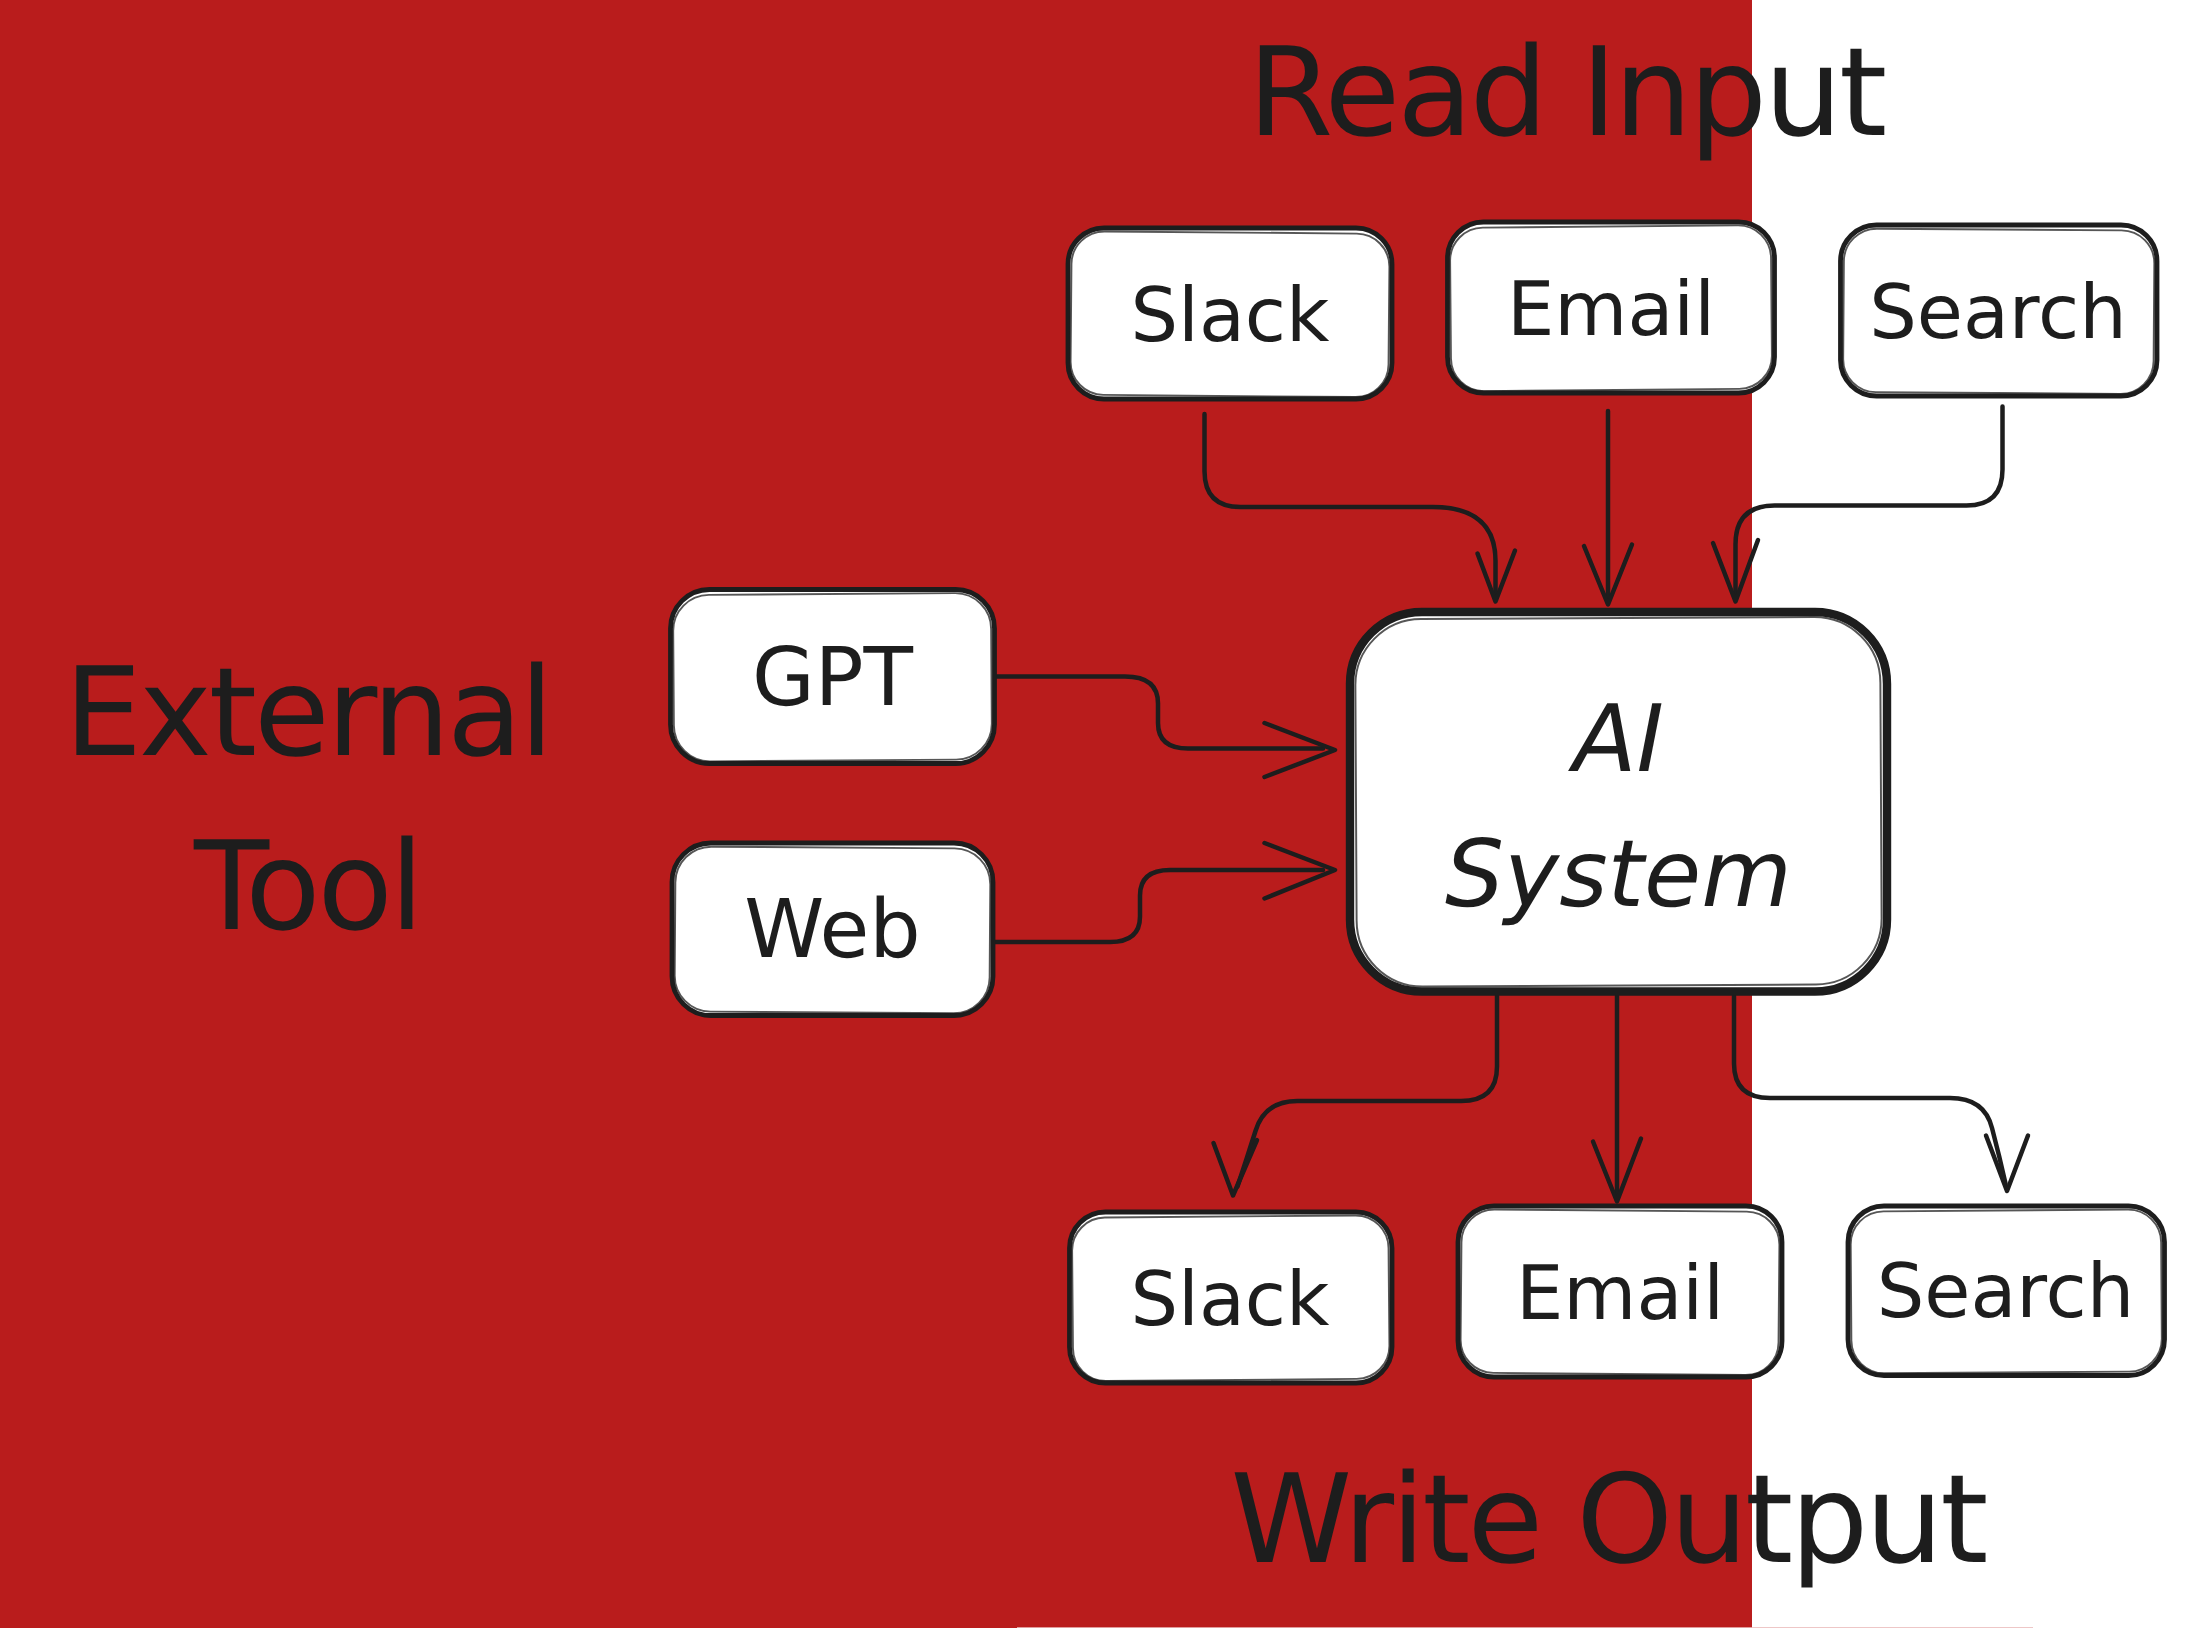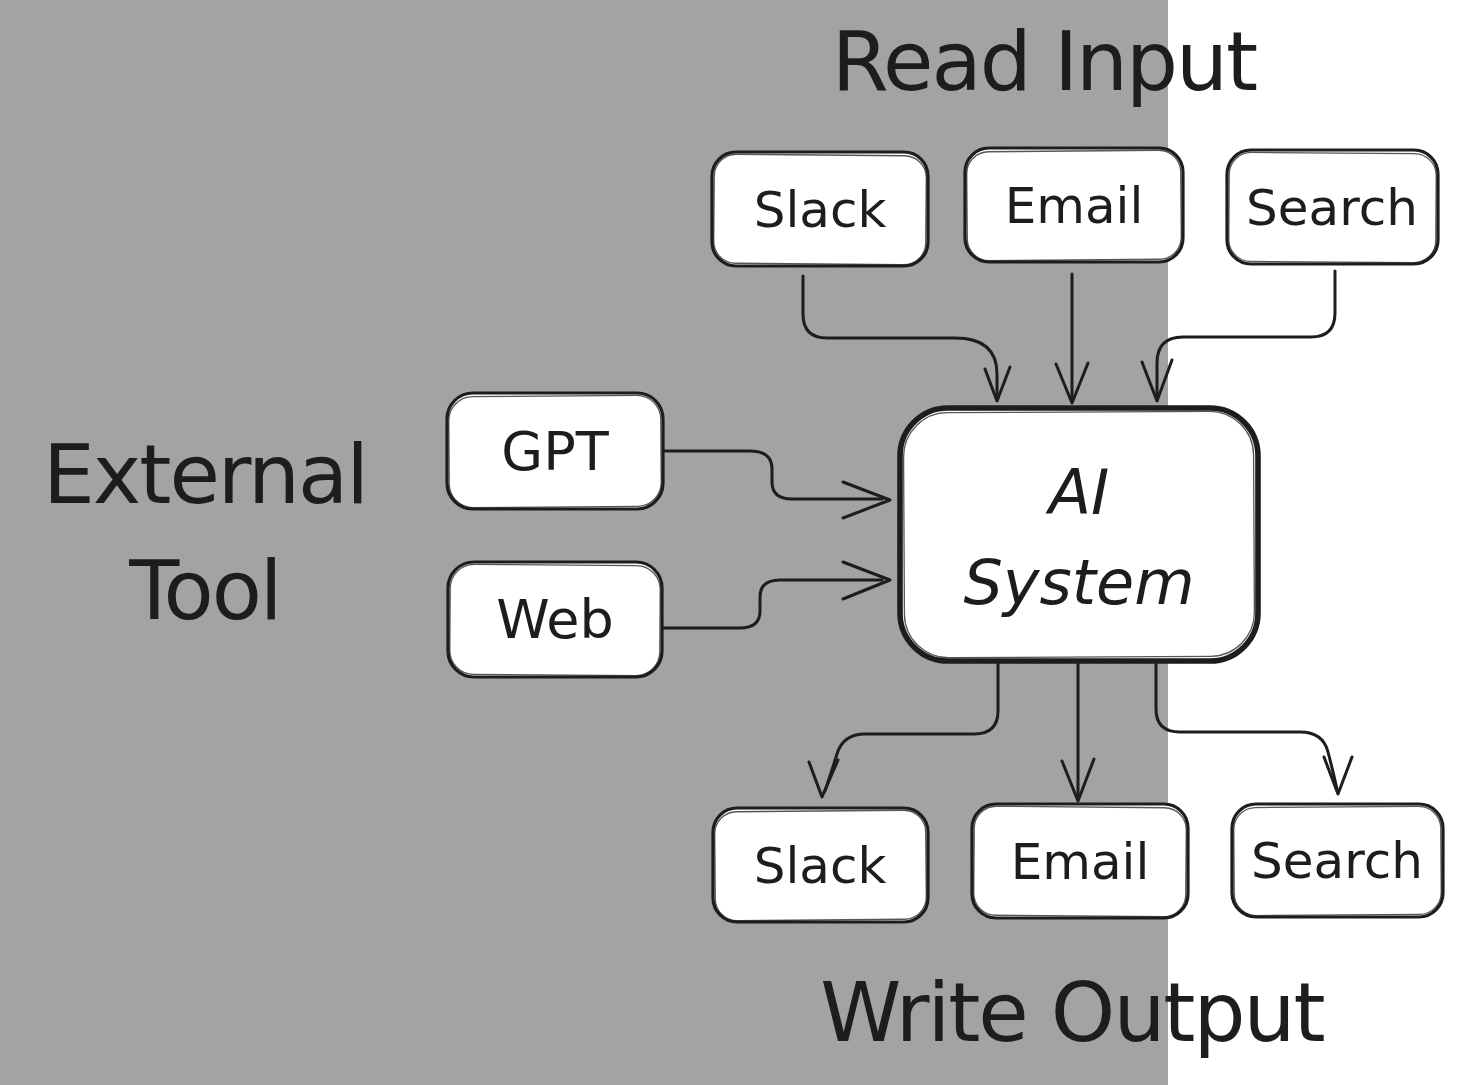--- a/index.html
+++ b/index.html
@@ -8,21 +8,21 @@
     background: #ffffff;
     width: 1466px;
     height: 1085px;
     overflow: hidden;
     font-family: "DejaVu Sans", sans-serif;
   }
   .canvas-wrap {
     position: relative;
     width: 1168px;
     height: 1085px;
-    background: #a3a3a3;
+    background: #b91c1c;
   }
   svg { display: block; }
   .box {
     fill: #ffffff;
     stroke: #1d1d1d;
     stroke-width: 3.2;
   }
   .box-echo {
     fill: none;
     stroke: #1d1d1d;

